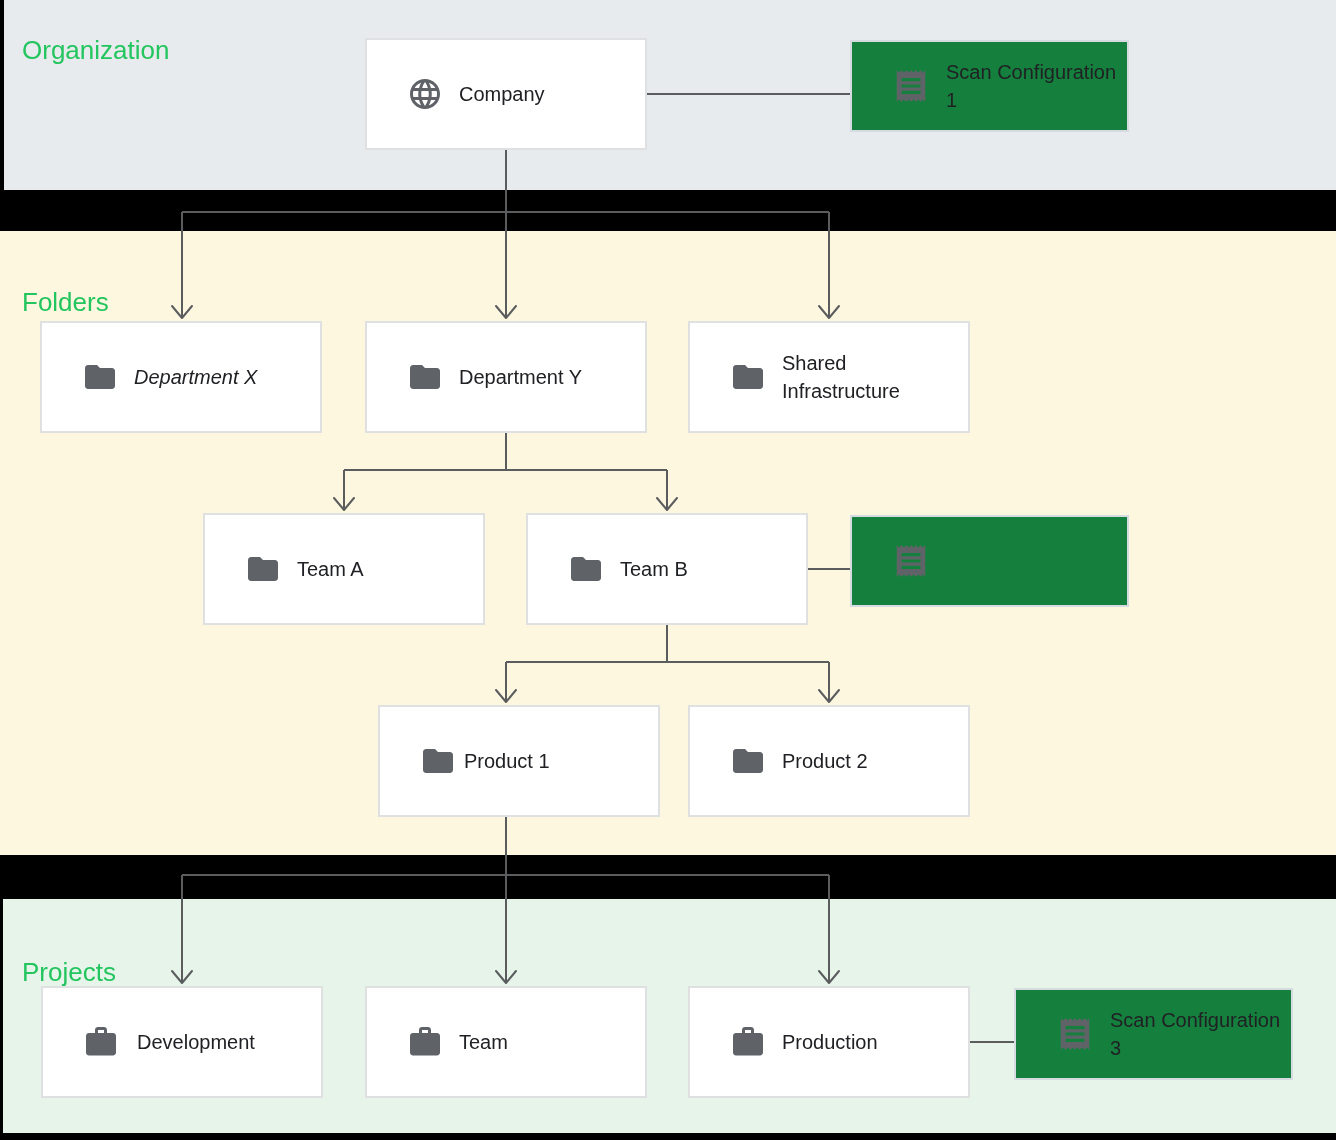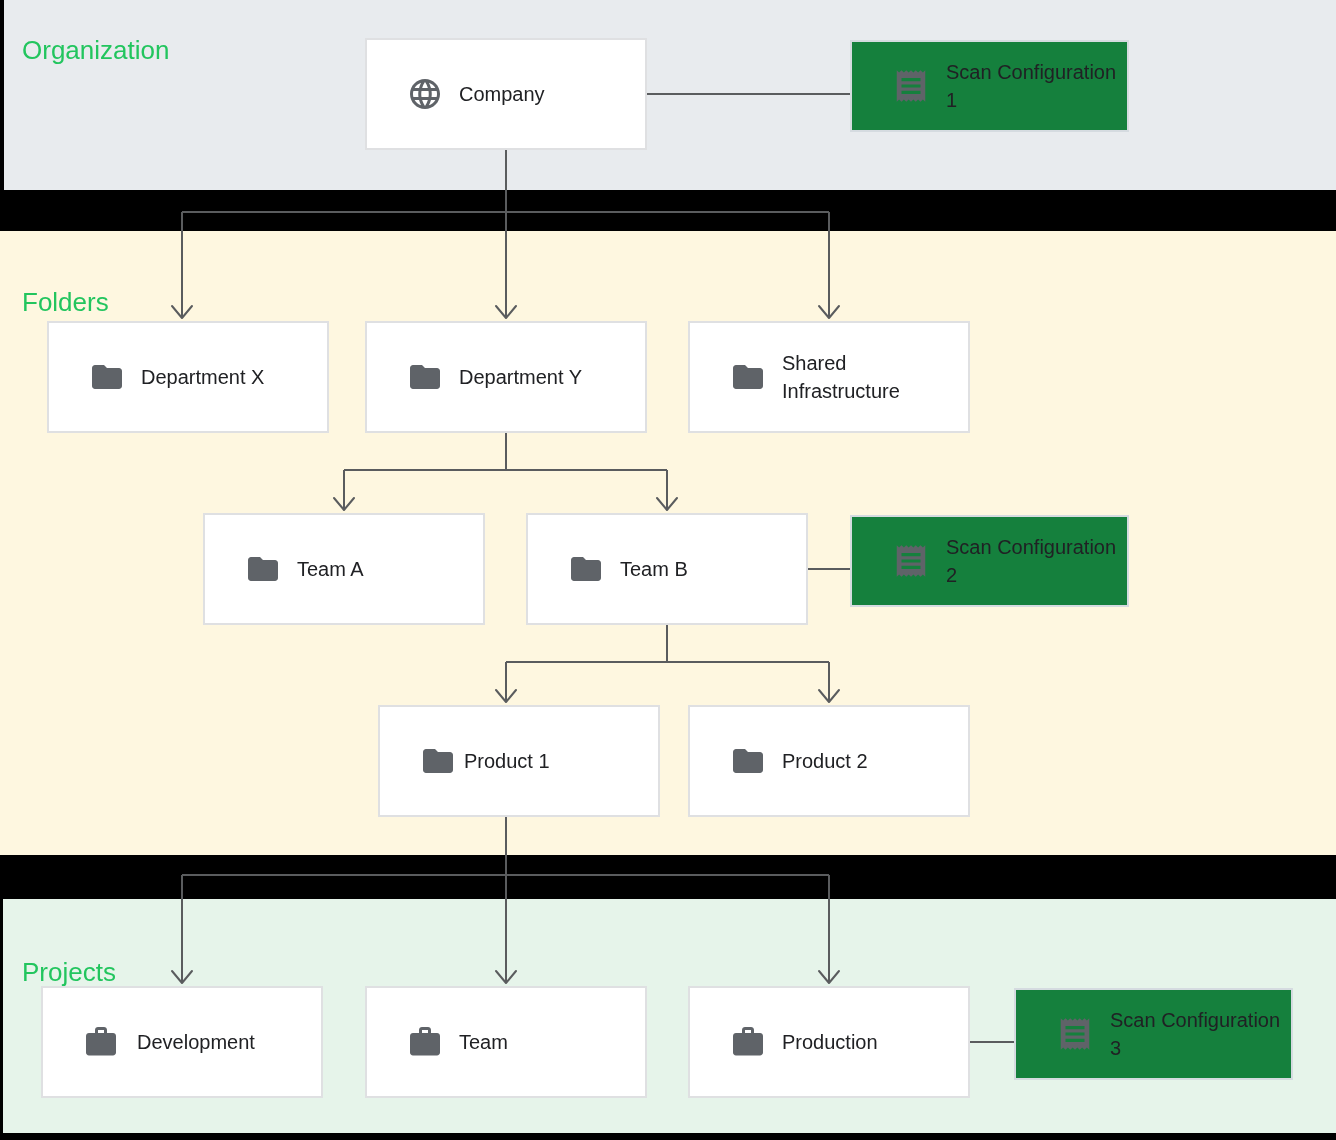--- a/index.html
+++ b/index.html
@@ -54,21 +54,21 @@
   .node.scan .icon svg { width: 38px; height: 42px; }
   .node .label {
     font-size: 20px; line-height: 28px;
     color: #202124;
     max-width: 182px;
   }
 
   
   .pos-company    { left: 365px;  top: 38px;  }
   .pos-scan1      { left: 850px;  top: 40px;  }
-  .pos-deptx      { left: 47px;   top: 321px; }
+  .pos-deptx      { left: 40px;   top: 321px; font-style: italic; }
   .pos-depty      { left: 365px;  top: 321px; }
   .pos-shared     { left: 688px;  top: 321px; }
   .pos-teama      { left: 203px;  top: 513px; }
   .pos-teamb      { left: 526px;  top: 513px; }
   .pos-scan2      { left: 850px;  top: 515px; }
   .pos-prod1      { left: 378px;  top: 705px; gap: 8px; }
   .pos-prod2     { left: 688px;  top: 705px; }
   .pos-dev        { left: 41px;   top: 986px; gap: 18px; }
   .pos-test       { left: 365px;  top: 986px; }
   .pos-production { left: 688px;  top: 986px; }
@@ -191,21 +191,20 @@
         </svg>
       </span>
     <span class="label">Team B</span>
   </div>
   <div class="node scan pos-scan2">
     <span class="icon">
         <svg viewBox="0 0 24 24">
           <use href="#i-receipt"></use>
         </svg>
       </span>
-    <span class="label">Scan Configuration 2</span>
   </div>
 
   <div class="node pos-prod1">
     <span class="icon">
         <svg viewBox="0 0 24 24">
           <use href="#i-folder"></use>
         </svg>
       </span>
     <span class="label">Product 1</span>
   </div>

